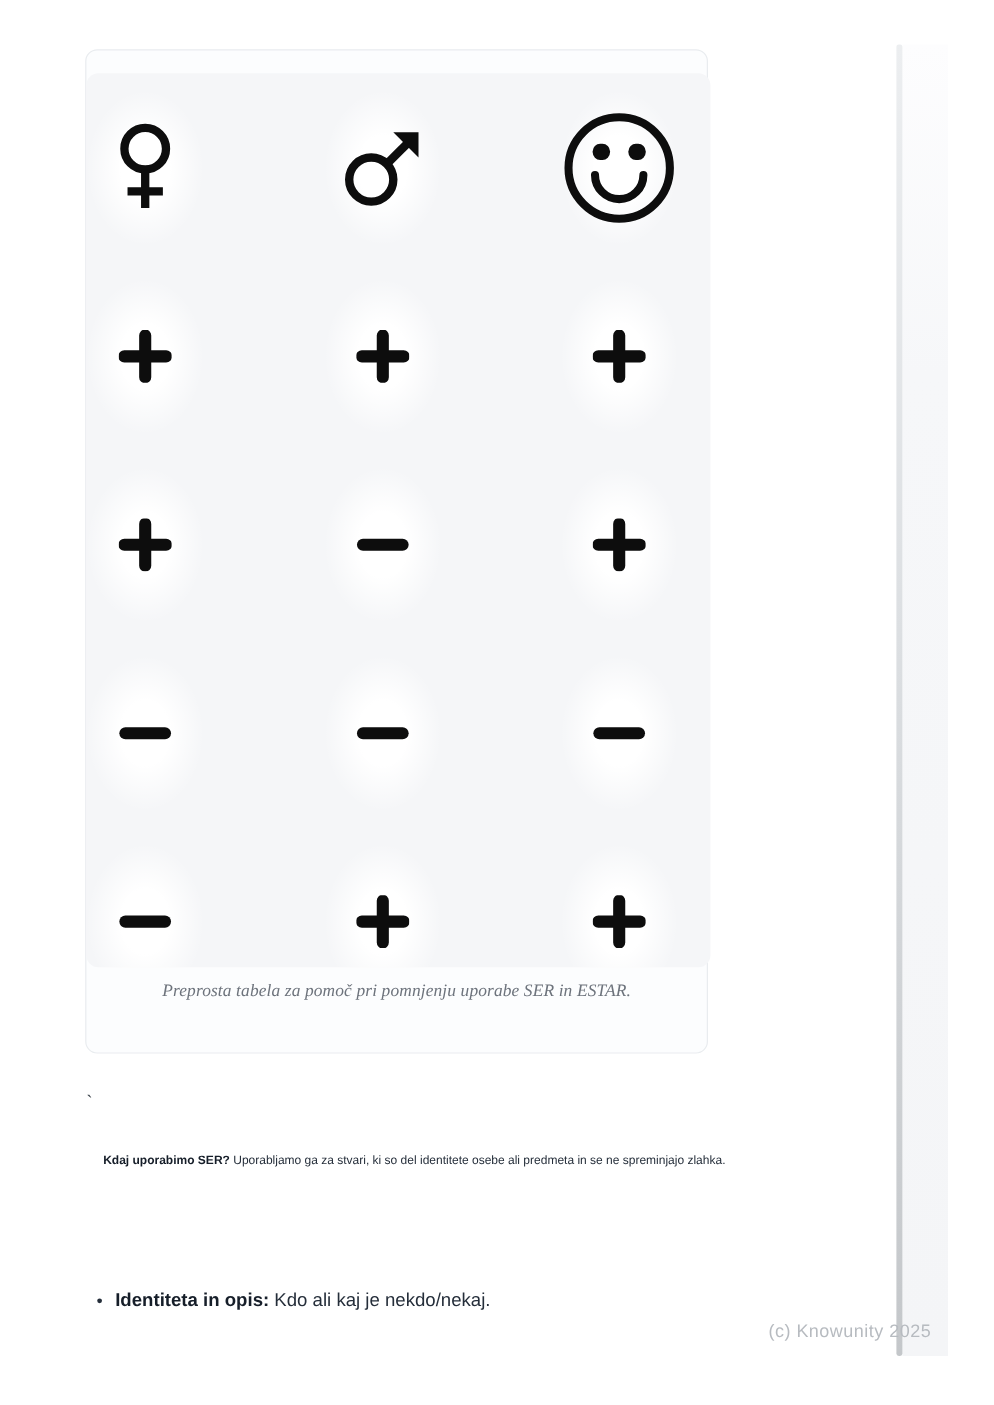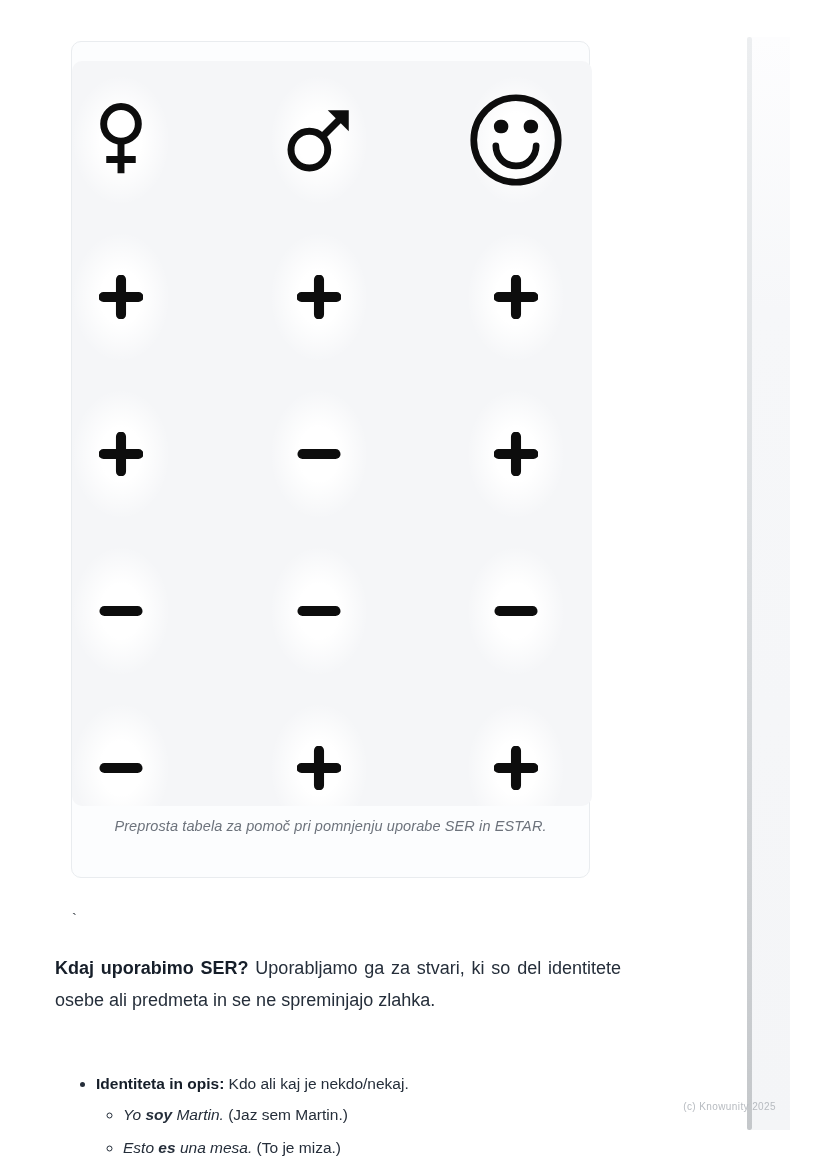--- a/index.html
+++ b/index.html
@@ -13,20 +13,21 @@
   }
 
   
   .figure-card {
     position: absolute;
     left: 71px; top: 41px;
     width: 519px; height: 837px;
     background: #fcfdfe;
     border: 1px solid #e9ecef;
     border-radius: 10px;
+    font-family: Liberation Serif, serif;
   }
   .grid-panel {
     width: 520px; height: 745px;
     margin: 19px auto 0 auto;
     background: #f5f6f8;
     border-radius: 10px;
     display: grid;
     grid-template-rows: repeat(5, 157px);
     overflow: hidden;
   }
@@ -58,23 +59,23 @@
   .stray-char {
     position: absolute;
     left: 72px; top: 910px;
     font-size: 15px;
     color: #3a4149;
   }
 
   
   .intro-para {
     position: absolute;
-    left: 55px; top: 952px;
+    left: 86px; top: 952px;
     width: 566px;
-    font-size: 18px;
+    font-size: 10px;
     line-height: 32px;
     text-align: justify;
     color: #252e3a;
   }
   .intro-para strong, .main-list strong { color: #161e29; }
 
   .main-list {
     position: absolute;
     left: 71px; top: 1036px;
     width: 600px;
@@ -110,21 +111,21 @@
     width: 5px; height: 1093px;
     background: linear-gradient(to bottom, #eceef0 0%, #dcdfe2 45%, #c4c7ca 100%);
     border-radius: 2px;
     z-index: 2;
   }
 
   
   .copyright {
     position: absolute;
     top: 1101px; right: 52px;
-    font-size: 10px;
+    font-size: 15px;
     letter-spacing: 0.4px;
     color: #b7bbc0;
     z-index: 3;
   }
 </style>
 </head>
 <body>
 
 <div class="figure-card">
   <div class="grid-panel">
@@ -223,24 +224,20 @@
   <div class="figure-caption">Preprosta tabela za pomoč pri pomnjenju uporabe SER in ESTAR.</div>
 </div>
 
 <div class="stray-char">`</div>
 
 <p class="intro-para"><strong>Kdaj uporabimo SER?</strong><span> Uporabljamo ga za stvari, ki so del identitete osebe ali predmeta in se ne spreminjajo zlahka.</span></p>
 
 <div class="main-list">
   <ul class="lvl1">
     <li><strong>Identiteta in opis:</strong><span> Kdo ali kaj je nekdo/nekaj.</span>
-      <ul class="lvl2">
-        <li><em>Yo </em><em class="bi">soy</em><em> Martin.</em><span> (Jaz sem Martin.)</span></li>
-        <li><em>Esto </em><em class="bi">es</em><em> una mesa.</em><span> (To je miza.)</span></li>
-      </ul>
     </li>
   </ul>
 </div>
 
 <div class="side-rail"></div>
 <div class="side-line"></div>
 
 <div class="copyright">(c) Knowunity 2025</div>
 
 </body></html>

